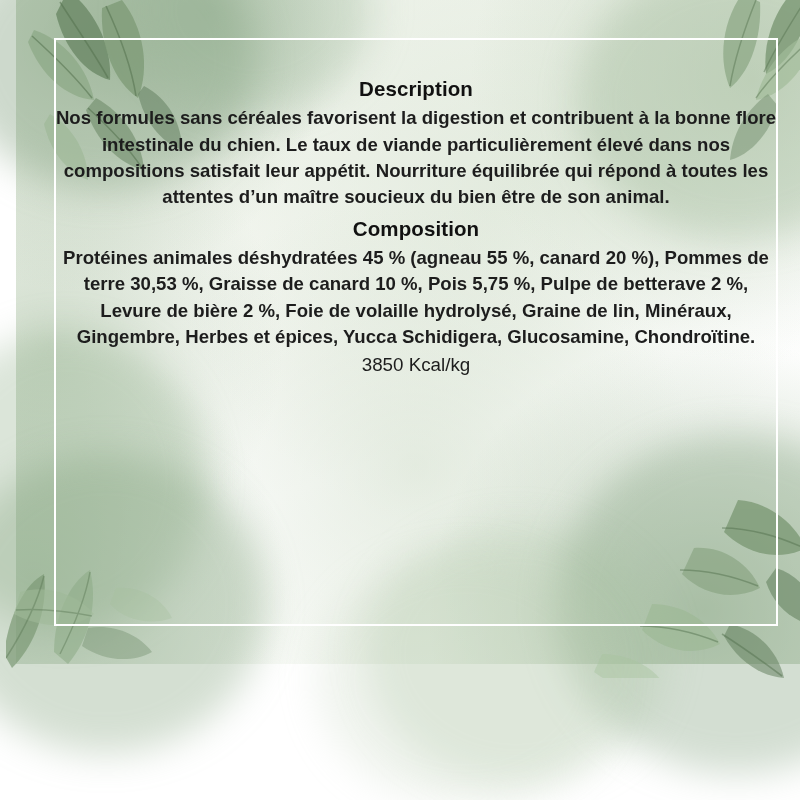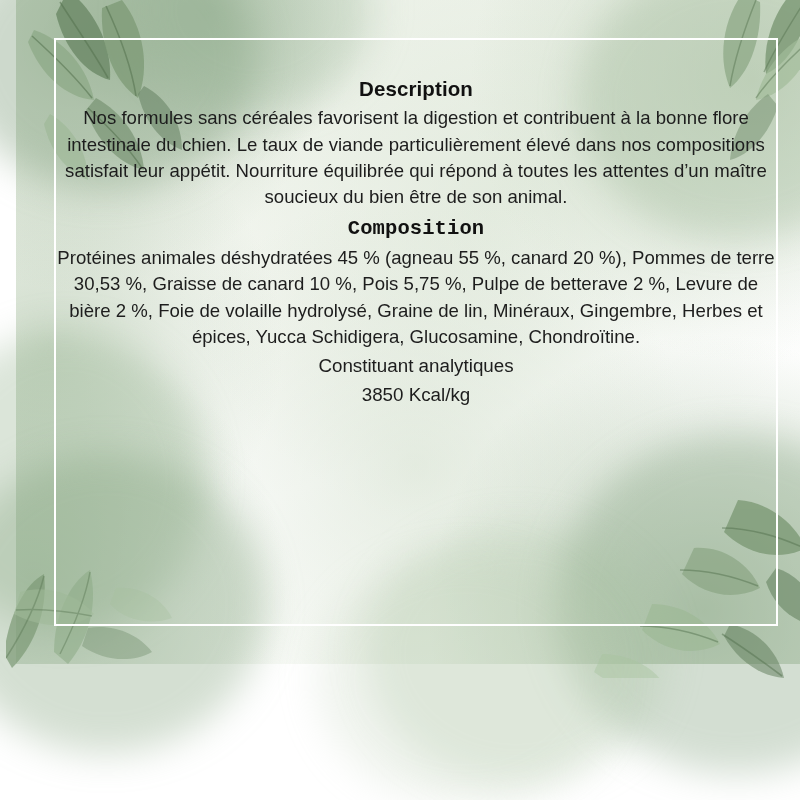--- a/index.html
+++ b/index.html
@@ -77,25 +77,26 @@
     line-height: 1.42;
   }
 
   h2.section {
     margin: 0;
     font-size: 20.5px;
     font-weight: bold;
     letter-spacing: 0.1px;
     color: #111111;
   }
-  h2.section.tight { margin-top: 3px; font-family: Liberation Mono, monospace; }
+  h2.section.tight { margin-top: 3px; }
 
   p.para {
     margin: 2px 0 0 0;
     padding: 0 6px;
+    font-weight: bold;
   }
   p.para.block2 { margin-top: 4px; }
   .subhead {
     margin: 3px 0 0 0;
     font-size: 18.8px;
     color: #1d1d1d;
   }
   .energy-value {
     margin: 2px 0 0 0;
     font-size: 18.8px;
@@ -184,20 +185,19 @@
 
     <h2 class="section">Description</h2>
 
     <p class="para">Nos formules sans céréales favorisent la digestion et contribuent à la bonne flore intestinale du chien. Le taux de viande particulièrement élevé dans nos compositions satisfait leur appétit. Nourriture équilibrée qui répond à toutes les attentes d’un maître soucieux du bien être de son animal.</p>
 
 
     <h2 class="section tight">Composition</h2>
 
     <p class="para">Protéines animales déshydratées 45 % (agneau 55 %, canard 20 %), Pommes de terre 30,53 %, Graisse de canard 10 %, Pois 5,75 %, Pulpe de betterave 2 %, Levure de bière 2 %, Foie de volaille hydrolysé, Graine de lin, Minéraux, Gingembre, Herbes et épices, Yucca Schidigera, Glucosamine, Chondroïtine.</p>
 
-    <p class="subhead">Constituant analytiques</p>
 
 
 
     <p class="energy-value">3850 Kcal/kg</p>
 
   </div>
 </div>
 
 </body></html>

